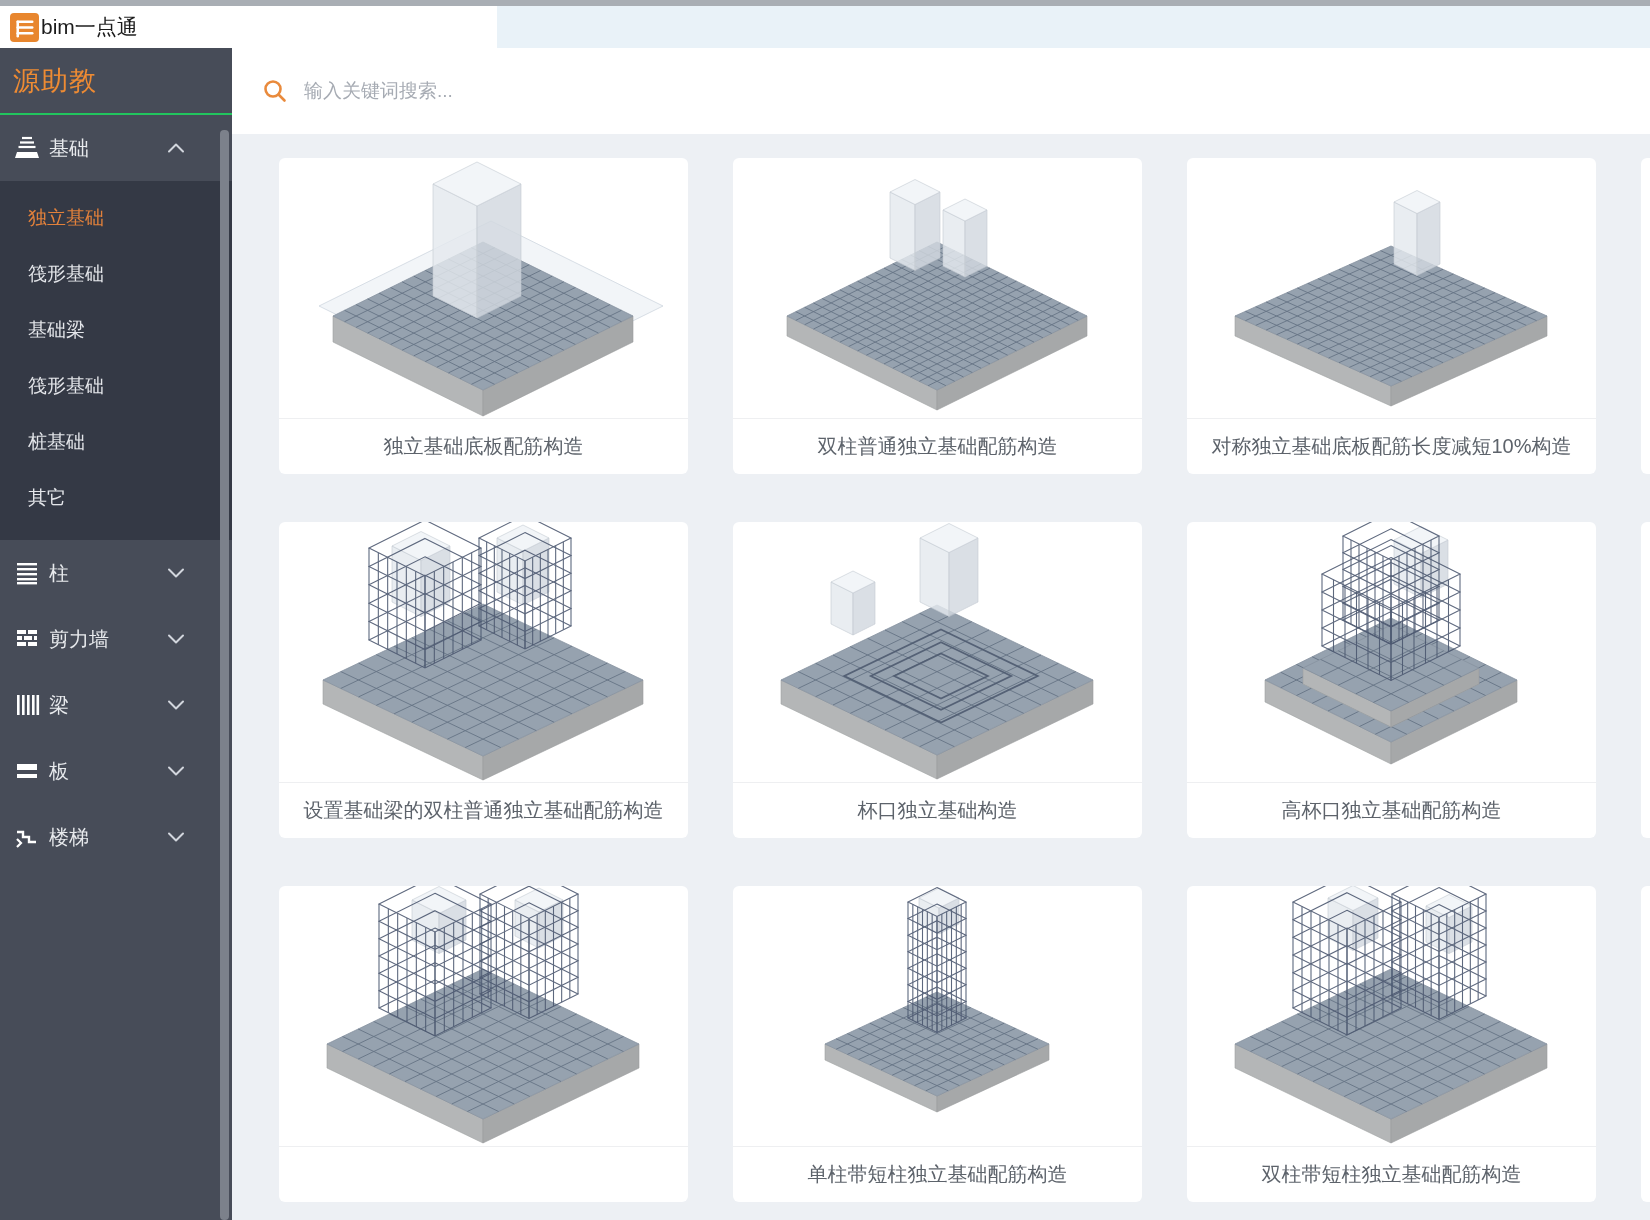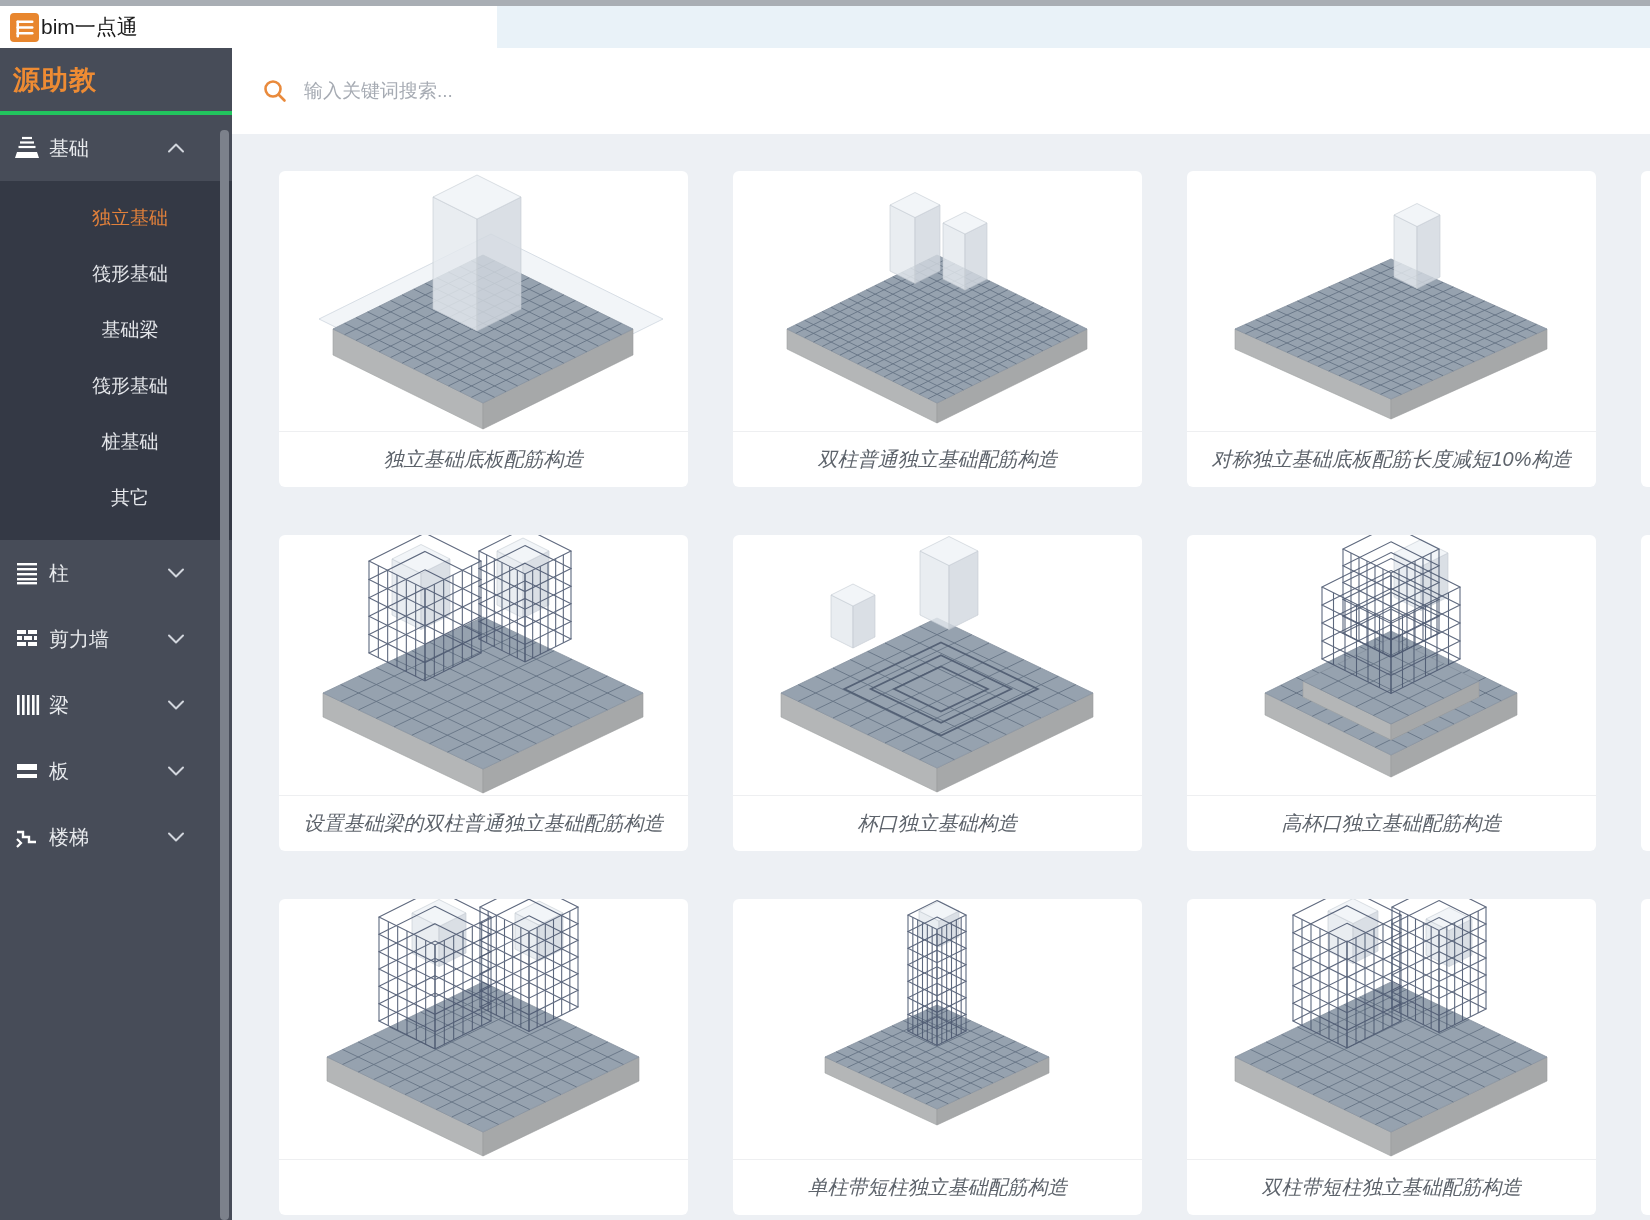--- a/index.html
+++ b/index.html
@@ -13,38 +13,38 @@
   .tab-bar{height:42px;background:#e9f2f8;display:flex;align-items:stretch;}
   .browser-tab{width:497px;background:#ffffff;display:flex;align-items:center;gap:2px;padding-left:10px;box-sizing:border-box;}
   .favicon{width:29px;height:29px;background:#e8862e;border-radius:4px;flex:0 0 auto;display:flex;align-items:center;justify-content:center;}
   .tab-title{font-size:21px;color:#1b1b1b;white-space:nowrap;}
   
   .app{display:flex;height:1172px;}
   .sidebar{width:232px;flex:0 0 auto;background:#474c58;position:relative;overflow:hidden;}
   .main{flex:1;display:flex;flex-direction:column;overflow:hidden;}
   
   .brand{height:67px;display:flex;align-items:center;padding-left:13px;
-    color:#ee8b33;font-size:27px;font-weight:bold;letter-spacing:1px;
-    border-bottom:4px solid #22c55e;box-sizing:border-box;}
+    color:#ee8b33;font-size:27px;font-weight:normal;letter-spacing:1px;
+    border-bottom:2px solid #22c55e;box-sizing:border-box;}
   .nav{position:relative;}
   .nav-group{height:66px;display:flex;align-items:center;padding:0 0 0 14px;position:relative;cursor:pointer;}
   .nav-ico{width:26px;height:26px;margin-right:9px;display:flex;align-items:center;justify-content:center;flex:0 0 auto;}
   .nav-label{color:#e8eaed;font-size:20px;}
   .chev{position:absolute;right:46px;top:50%;transform:translateY(-50%);}
   .submenu{background:#343945;padding:9px 0 14px 0;}
-  .sub-item{height:56px;line-height:56px;padding-left:28px;font-size:19px;color:#e4e6ea;cursor:pointer;text-align:center;}
+  .sub-item{height:56px;line-height:56px;padding-left:28px;font-size:19px;color:#e4e6ea;cursor:pointer;}
   .sub-item.active{color:#e2813b;}
   .side-thumb{position:absolute;right:3px;top:82px;bottom:0;width:9px;background:#7c818b;border-radius:4px;}
   
   .search-bar{height:86px;background:#ffffff;display:flex;align-items:center;padding-left:30px;flex:0 0 auto;}
   .search-ico{width:26px;height:26px;margin-right:14px;flex:0 0 auto;}
   .search-input{border:none;outline:none;font-size:19px;color:#333;width:420px;background:transparent;font-family:inherit;}
   .search-input::placeholder{color:#a6abb3;}
   
-  .grid{padding:37px 0 24px 47px;overflow:hidden;font-style:italic;}
+  .grid{padding:24px 0 24px 47px;overflow:hidden;}
   .grid-row{display:flex;gap:45px;margin-bottom:48px;width:1870px;}
   .grid-row:last-child{margin-bottom:0;}
   .card{width:409px;height:316px;background:#ffffff;border-radius:6px;flex:0 0 auto;
     display:flex;flex-direction:column;overflow:hidden;cursor:pointer;}
   .thumb{height:260px;border-bottom:1px solid #eeeff1;display:flex;align-items:center;justify-content:center;}
   .caption{height:55px;display:flex;align-items:center;justify-content:center;
     font-size:20px;color:#5d636b;white-space:nowrap;}
 </style>
 </head>
 <body>

